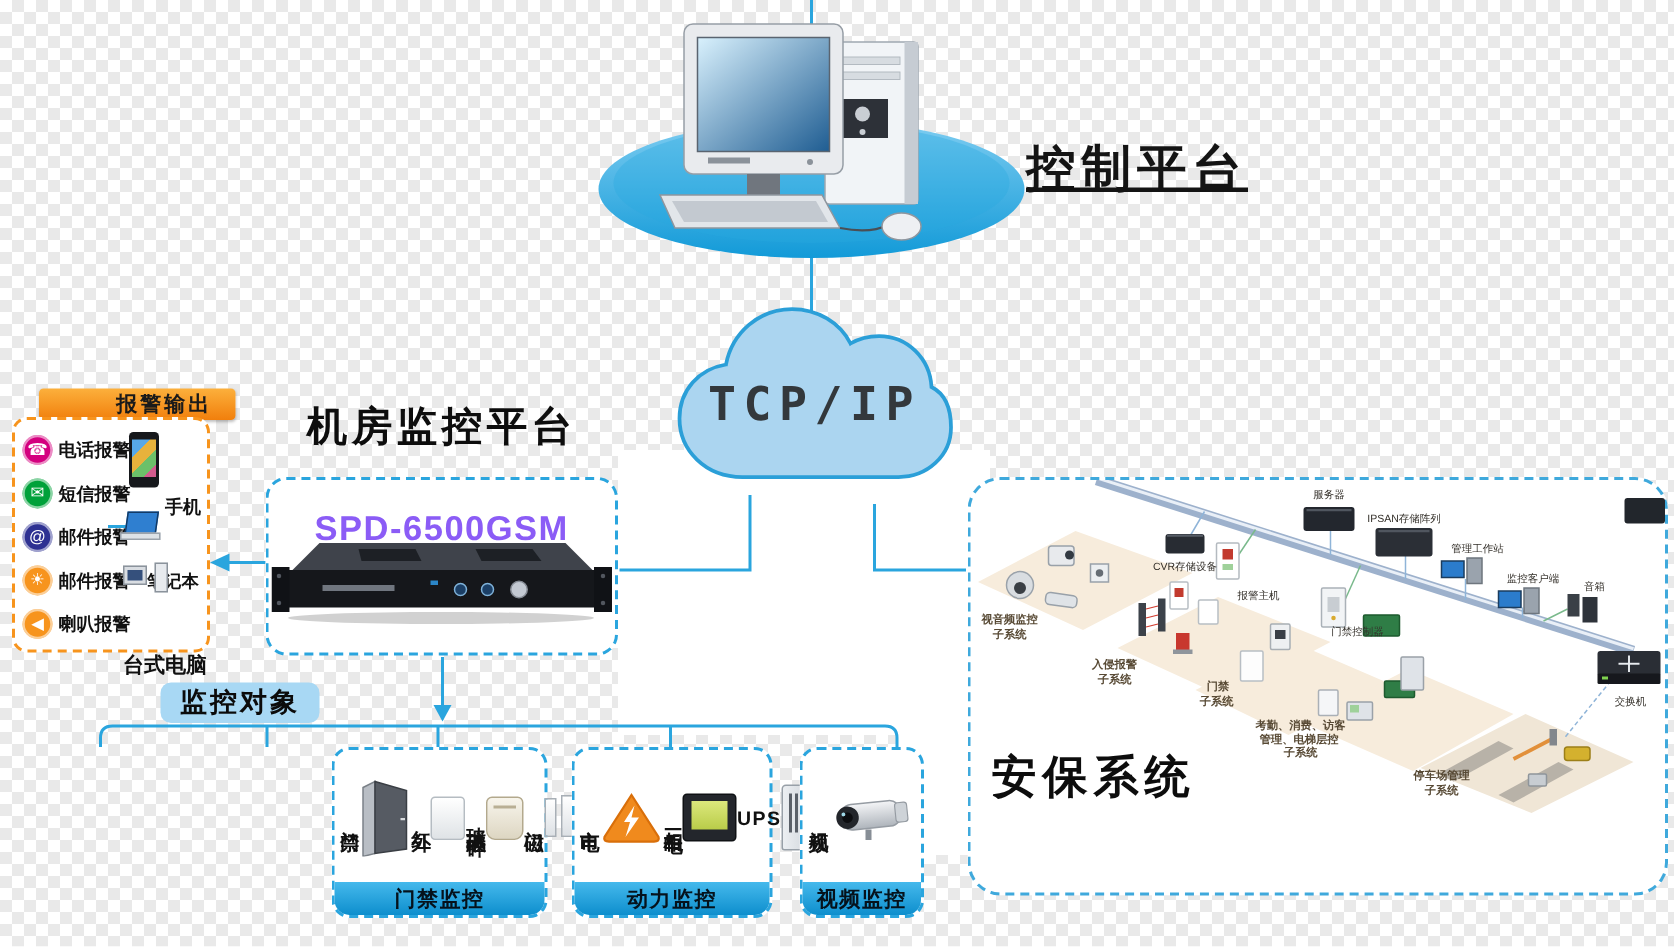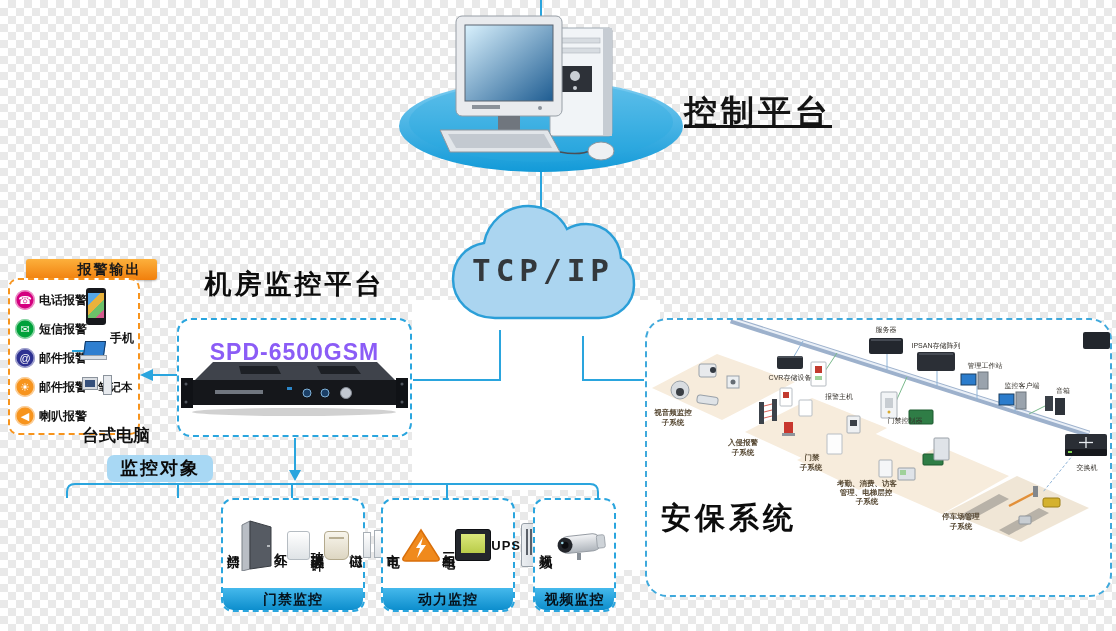--- a/index.html
+++ b/index.html
@@ -216,21 +216,21 @@
     <div class="dev-lab" style="left:100px;top:30px">手机</div>
     <div id="dev-laptop">
         <span class="scr"></span>
         <span class="base"></span>
       </div>
     <div class="dev-lab" style="left:88px;top:80px;font-size:11.5px">笔记本</div>
     <div id="dev-desktop">
         <span class="mon"></span>
         <span class="tow"></span>
       </div>
-    <div class="dev-lab" style="left:72px;top:124px;font-size:17px">台式电脑</div>
+    <div class="dev-lab" style="left:72px;top:135px;font-size:14px">台式电脑</div>
   </div>
 
   <div id="room-title">机房监控平台</div>
   <div id="spd-box">
     <div id="spd-model">SPD-6500GSM</div>
     <svg id="rack-svg" width="227" height="60" viewBox="0 0 227 60" xmlns="http://www.w3.org/2000/svg">
       <ellipse cx="113" cy="52" rx="102" ry="4" fill="rgba(0,0,0,0.18)"></ellipse>
       <polygon points="32,2 196,2 214,20 14,20" fill="#3f434b"></polygon>
       <polygon points="58,6 96,6 100,14 60,14" fill="#1d2025"></polygon>
       <polygon points="136,6 174,6 180,14 140,14" fill="#1d2025"></polygon>

